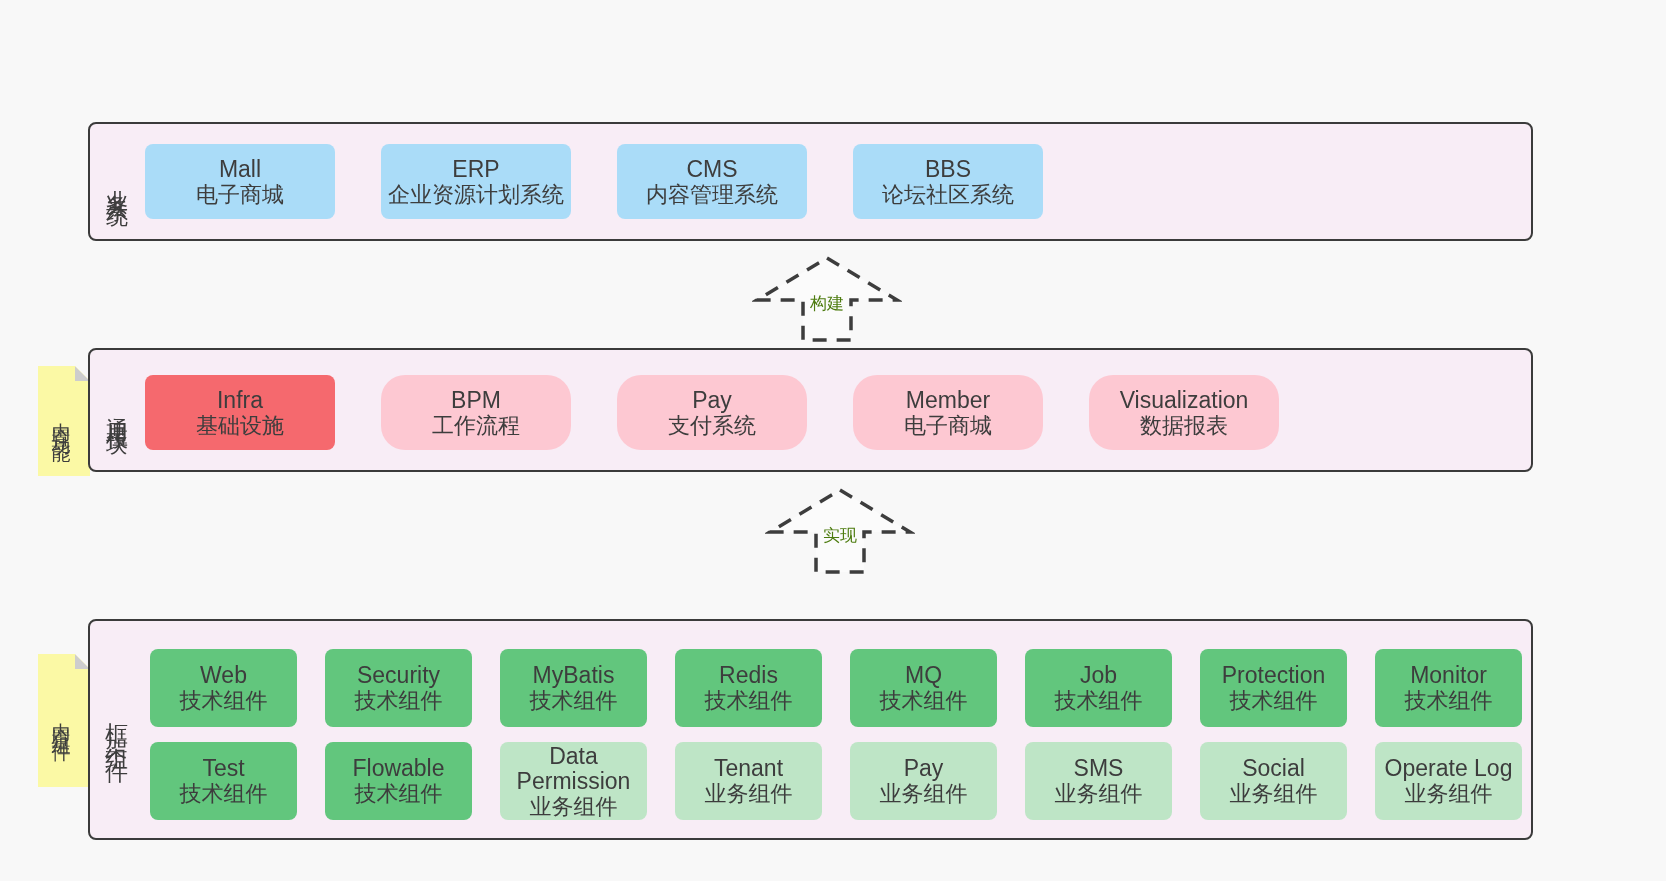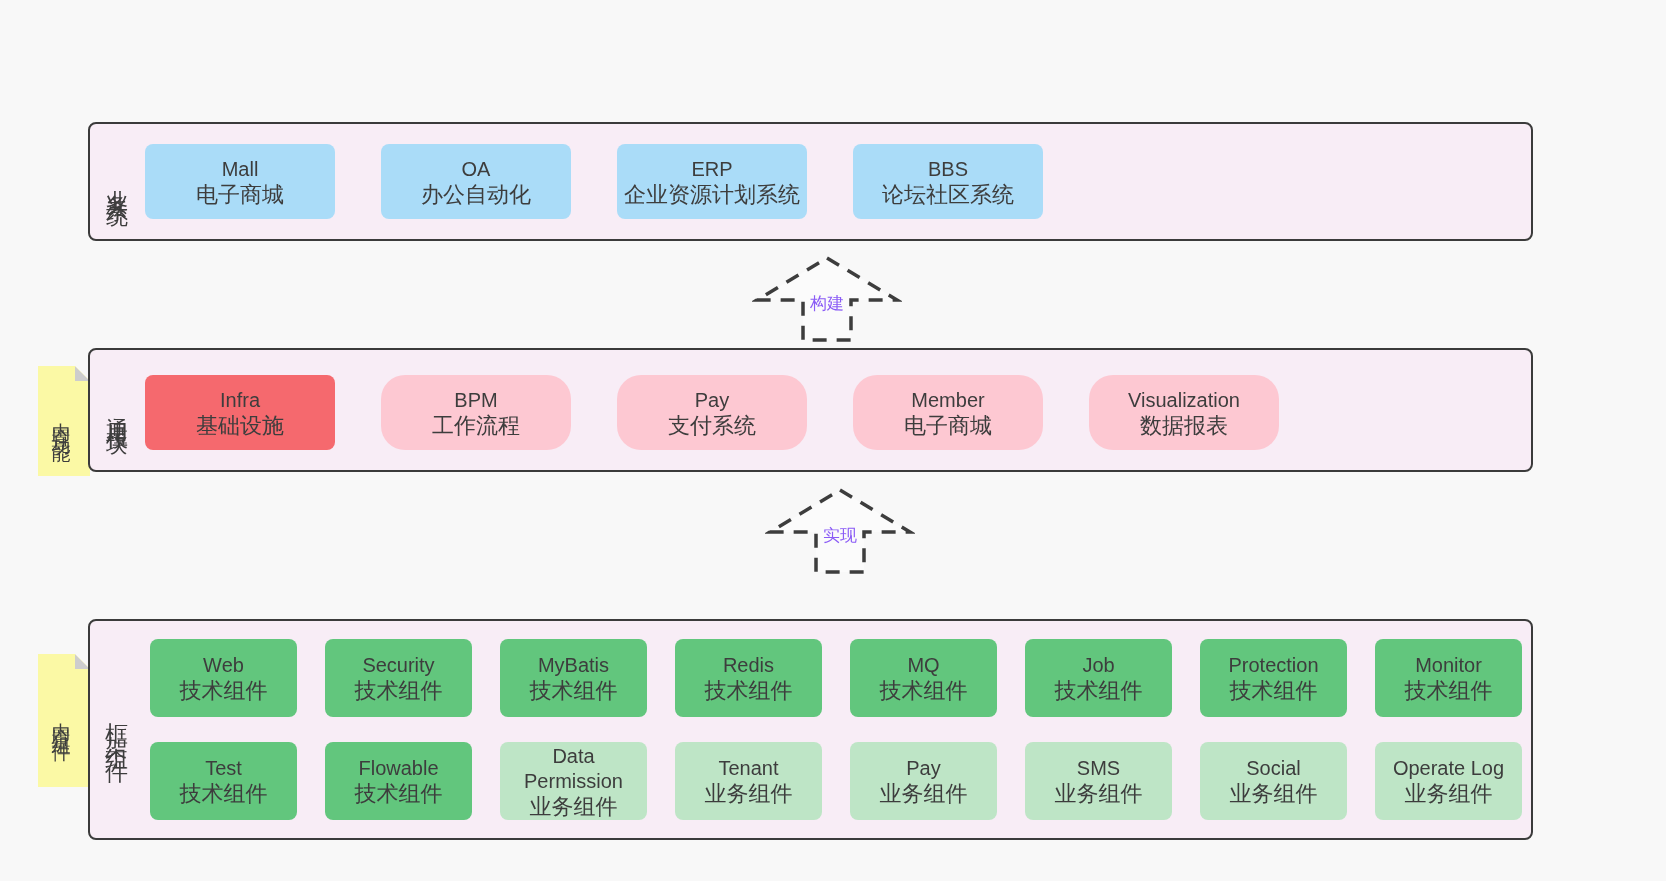--- a/index.html
+++ b/index.html
@@ -27,21 +27,21 @@
     position:absolute;display:flex;align-items:stretch;
   }
   .row-6{left:55px;gap:46px;height:75px;}
   .row-8{left:60px;gap:28px;height:78px;}
   .box{
     display:flex;flex-direction:column;align-items:center;justify-content:center;
     border-radius:8px;text-align:center;box-sizing:border-box;padding:2px 6px;
   }
   .row-6 .box{width:190px;}
   .row-8 .box{width:147px;}
-  .box-title{font-size:20px;line-height:25px;}
+  .box-title{font-size:23px;line-height:25px;}
   .box-sub{font-size:22px;line-height:25px;}
   .blue{background:#aadcf8;}
   .red{background:#f5696e;}
   .pink{background:#fdc8d2;border-radius:24px;}
   .green{background:#62c67d;}
   .green-light{background:#bee5c6;}
   .note{
     position:absolute;left:38px;width:52px;background:#fbf9a5;z-index:1;
     clip-path:polygon(0 0, calc(100% - 15px) 0, 100% 15px, 100% 100%, 0 100%);
     display:flex;align-items:center;justify-content:center;
@@ -57,21 +57,21 @@
     font-size:19px;letter-spacing:7px;color:#3d3d3d;margin-left:-6px;
   }
   .arrow{
     position:absolute;width:150px;height:90px;z-index:0;
   }
   #arrow-build{left:752px;top:254px;}
   #arrow-implement{left:765px;top:486px;}
   .arrow svg{position:absolute;left:0;top:0;}
   .arrow-label{
     position:absolute;left:50%;top:38px;transform:translateX(-50%);
-    background:#fbfbfb;padding:0 3px;font-size:17px;color:#8b5cf6;white-space:nowrap;
+    background:#fbfbfb;padding:0 3px;font-size:17px;color:#4d7c0f;white-space:nowrap;
   }
 </style>
 </head>
 <body>
 
 <div class="note" id="note-modules">
   <span class="note-text">内置功能</span>
   <span class="note-fold"></span>
 </div>
 <div class="note" id="note-components">
@@ -94,26 +94,26 @@
 </div>
 
 <div class="panel" id="panel-business">
   <div class="panel-label">业务系统</div>
   <div class="row row-6" style="top:20px;">
     <div class="box blue">
       <div class="box-title">Mall</div>
       <div class="box-sub">电子商城</div>
     </div>
     <div class="box blue">
-      <div class="box-title">OA</div>
-      <div class="box-sub">办公自动化</div>
-    </div>
-    <div class="box blue">
       <div class="box-title">ERP</div>
       <div class="box-sub">企业资源计划系统</div>
+    </div>
+    <div class="box blue">
+      <div class="box-title">CMS</div>
+      <div class="box-sub">内容管理系统</div>
     </div>
     <div class="box blue">
       <div class="box-title">BBS</div>
       <div class="box-sub">论坛社区系统</div>
     </div>
   </div>
 </div>
 
 <div class="panel" id="panel-modules">
   <div class="panel-label">通用模块</div>
@@ -136,21 +136,21 @@
     </div>
     <div class="box pink">
       <div class="box-title">Visualization</div>
       <div class="box-sub">数据报表</div>
     </div>
   </div>
 </div>
 
 <div class="panel" id="panel-components">
   <div class="panel-label">框架组件</div>
-  <div class="row row-8" style="top:18px;">
+  <div class="row row-8" style="top:28px;">
     <div class="box green">
       <div class="box-title">Web</div>
       <div class="box-sub">技术组件</div>
     </div>
     <div class="box green">
       <div class="box-title">Security</div>
       <div class="box-sub">技术组件</div>
     </div>
     <div class="box green">
       <div class="box-title">MyBatis</div>

